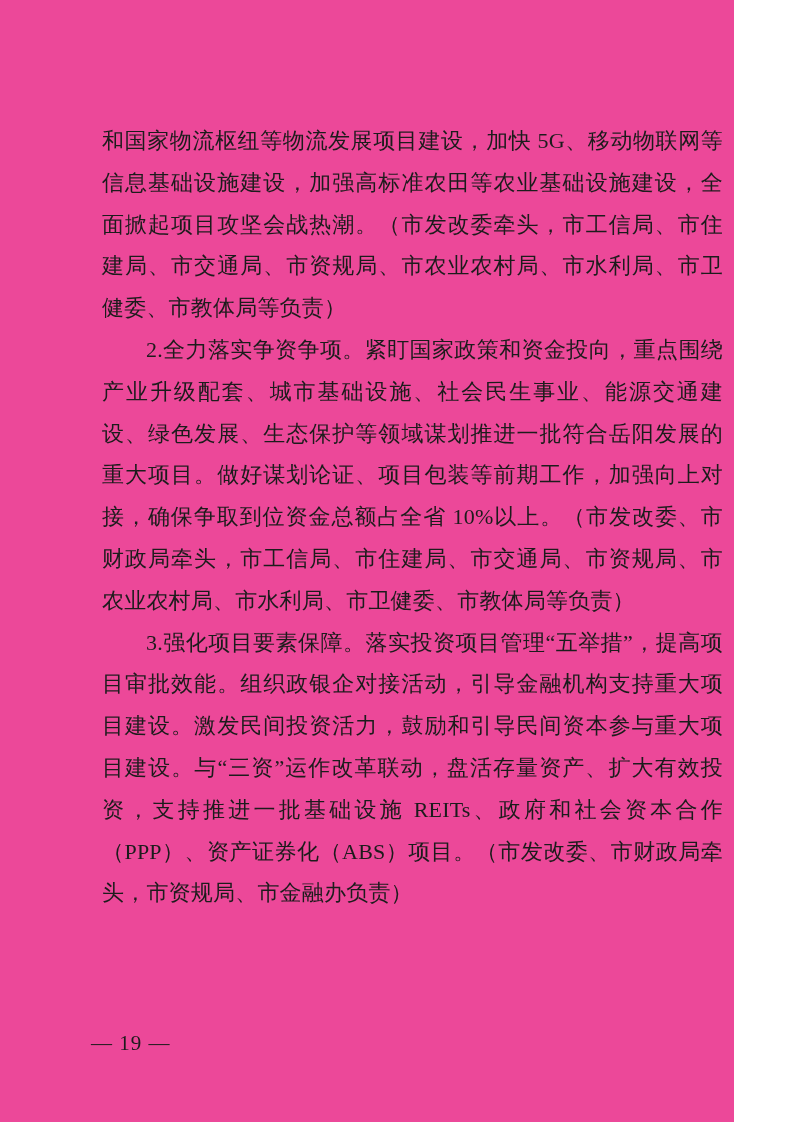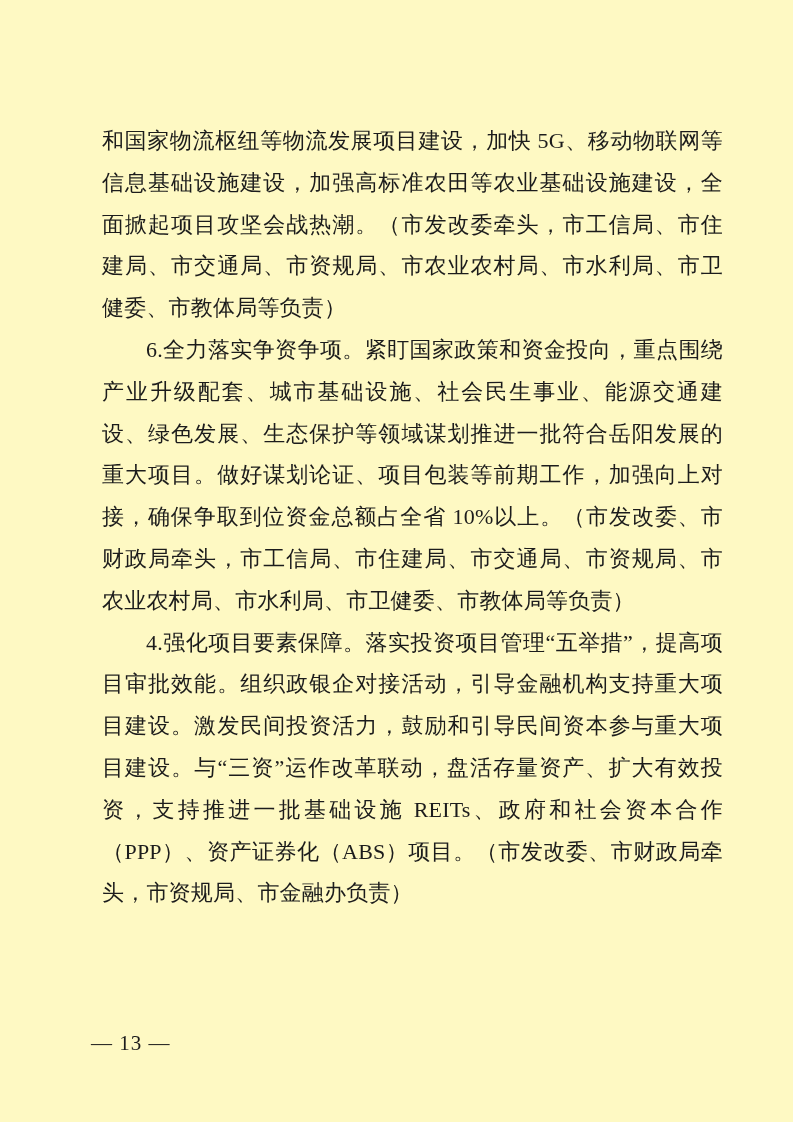--- a/index.html
+++ b/index.html
@@ -2,23 +2,23 @@
 <html><head>
 <meta charset="utf-8">
 <style>
   html, body {
     margin: 0;
     padding: 0;
     background: #ffffff;
   }
   .page {
     position: relative;
-    width: 793px;
+    width: 734px;
     height: 1122px;
-    background: #fef9c3;
+    background: #ec4899;
     overflow: hidden;
     font-family: "Liberation Serif", "DejaVu Serif", serif;
     color: #1c1c1c;
   }
   .text-block {
     position: absolute;
     left: 102px;
     top: 120px;
     width: 621px;
     font-size: 22px;
@@ -43,17 +43,17 @@
     color: #1c1c1c;
     letter-spacing: 1px;
   }
 </style>
 </head>
 <body>
 
 <div class="page">
   <div class="text-block">
     <p class="para">和国家物流枢纽等物流发展项目建设，加快 5G、移动物联网等信息基础设施建设，加强高标准农田等农业基础设施建设，全面掀起项目攻坚会战热潮。（市发改委牵头，市工信局、市住建局、市交通局、市资规局、市农业农村局、市水利局、市卫健委、市教体局等负责）</p>
-    <p class="para indent">6.全力落实争资争项。紧盯国家政策和资金投向，重点围绕产业升级配套、城市基础设施、社会民生事业、能源交通建设、绿色发展、生态保护等领域谋划推进一批符合岳阳发展的重大项目。做好谋划论证、项目包装等前期工作，加强向上对接，确保争取到位资金总额占全省 10%以上。（市发改委、市财政局牵头，市工信局、市住建局、市交通局、市资规局、市农业农村局、市水利局、市卫健委、市教体局等负责）</p>
-    <p class="para indent">4.强化项目要素保障。落实投资项目管理“五举措”，提高项目审批效能。组织政银企对接活动，引导金融机构支持重大项目建设。激发民间投资活力，鼓励和引导民间资本参与重大项目建设。与“三资”运作改革联动，盘活存量资产、扩大有效投资，支持推进一批基础设施 REITs、政府和社会资本合作（PPP）、资产证券化（ABS）项目。（市发改委、市财政局牵头，市资规局、市金融办负责）</p>
+    <p class="para indent">2.全力落实争资争项。紧盯国家政策和资金投向，重点围绕产业升级配套、城市基础设施、社会民生事业、能源交通建设、绿色发展、生态保护等领域谋划推进一批符合岳阳发展的重大项目。做好谋划论证、项目包装等前期工作，加强向上对接，确保争取到位资金总额占全省 10%以上。（市发改委、市财政局牵头，市工信局、市住建局、市交通局、市资规局、市农业农村局、市水利局、市卫健委、市教体局等负责）</p>
+    <p class="para indent">3.强化项目要素保障。落实投资项目管理“五举措”，提高项目审批效能。组织政银企对接活动，引导金融机构支持重大项目建设。激发民间投资活力，鼓励和引导民间资本参与重大项目建设。与“三资”运作改革联动，盘活存量资产、扩大有效投资，支持推进一批基础设施 REITs、政府和社会资本合作（PPP）、资产证券化（ABS）项目。（市发改委、市财政局牵头，市资规局、市金融办负责）</p>
   </div>
-  <div class="page-number">— 13 —</div>
+  <div class="page-number">— 19 —</div>
 </div>
 
 </body></html>

